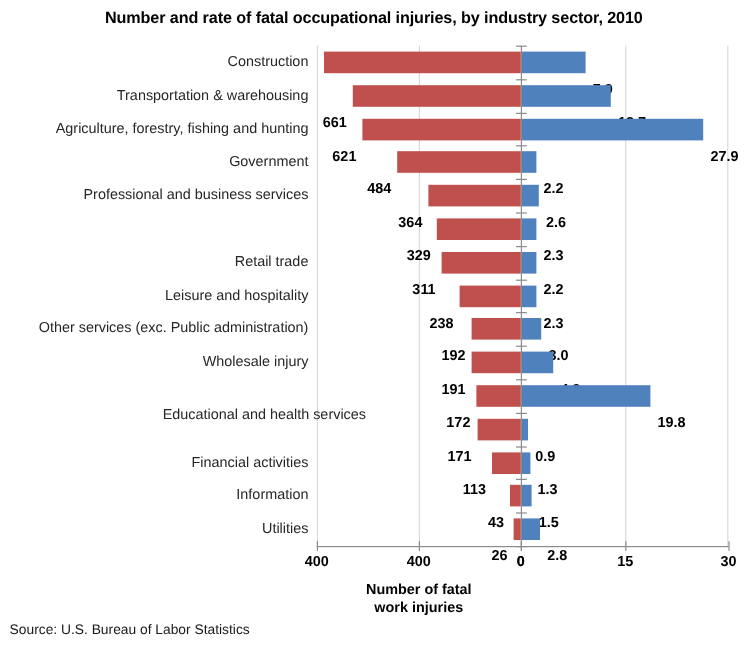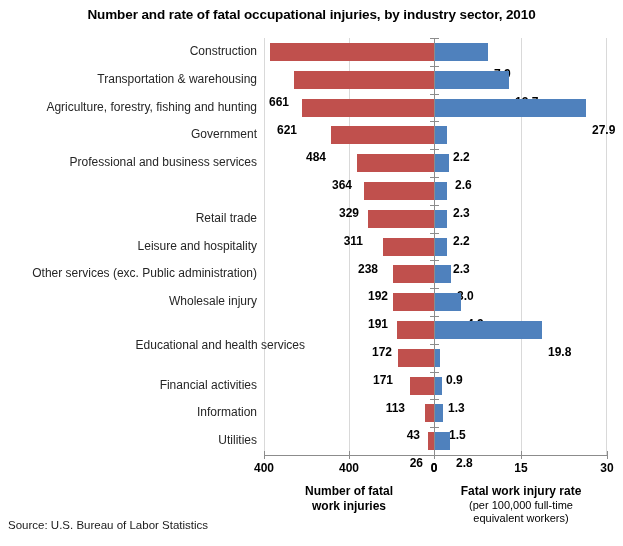--- a/index.html
+++ b/index.html
@@ -137,20 +137,15 @@
       <div class="vlabel" style="left: 363px; top: 432px; width: 60px; line-height: 18px; text-align: right;">26</div>
       <div class="bar" style="left: 435px; top: 432px; width: 15px; background: rgb(79, 129, 189);"></div>
       <div class="vlabel" style="left: 456px; top: 432px; line-height: 18px;">2.8</div>
     </div>
 
   <div class="caption" style="left:349px;top:484px;">
     <div>Number of fatal</div>
     <div>work injuries</div>
   </div>
 
-  <div class="caption" style="left:521px;top:484px;">
-    <div>Fatal work injury rate</div>
-    <div class="sub">(per 100,000 full-time</div>
-    <div class="sub">equivalent workers)</div>
-  </div>
 
   <div class="source">Source: U.S. Bureau of Labor Statistics</div>
 </div>
 
 </body></html>

